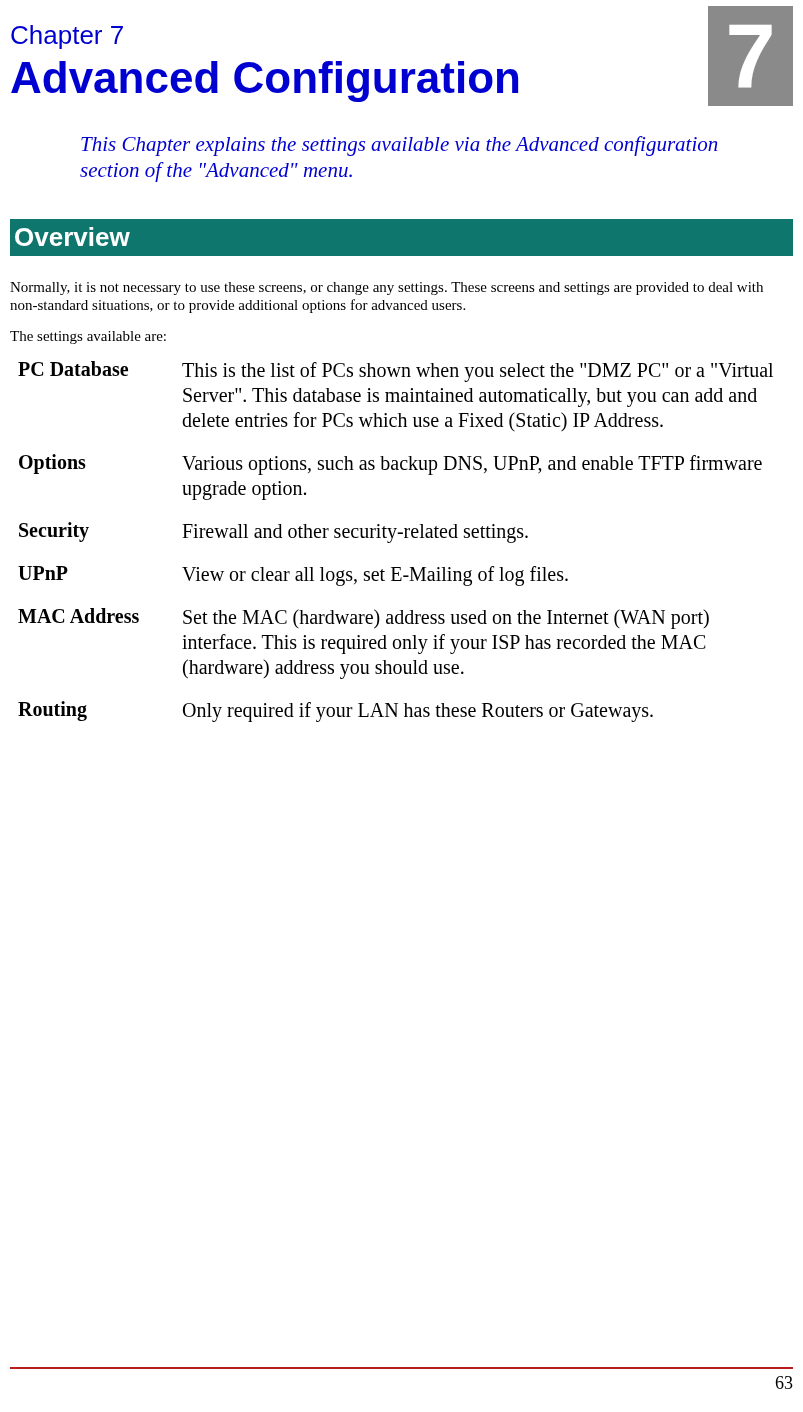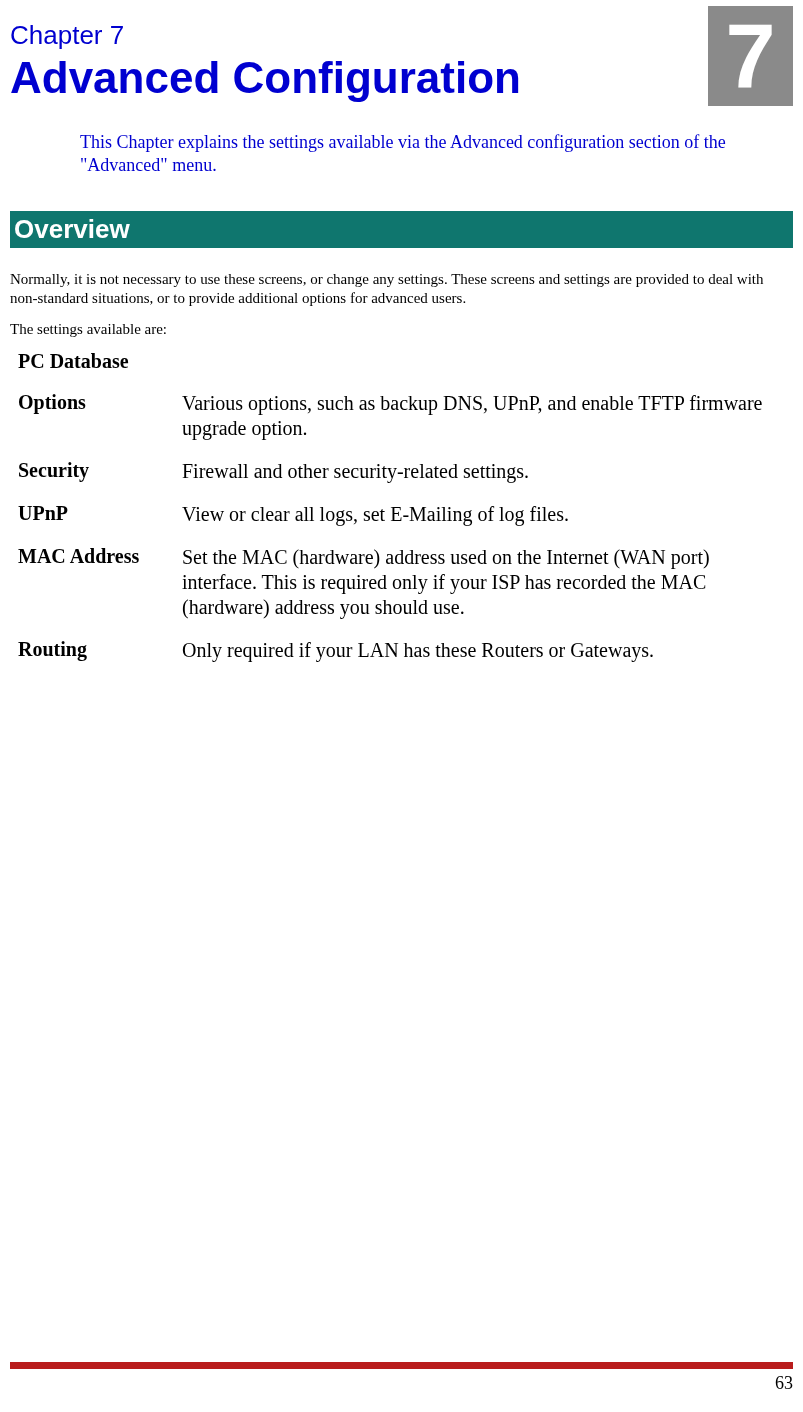--- a/index.html
+++ b/index.html
@@ -42,21 +42,22 @@
     }
     .chapter-number {
       color: white;
       font-family: 'Arial Black', Arial, sans-serif;
       font-size: 90px;
       font-weight: 900;
       line-height: 1;
     }
     .chapter-description {
       color: #0000d0;
-      font-size: 18px;
+      font-style: italic;
+      font-size: 21px;
       margin-left: 70px;
       margin-right: 60px;
       margin-bottom: 35px;
       line-height: 1.25;
     }
     .section-header {
       background: #0f766e;
       color: white;
       font-family: Arial, sans-serif;
       font-size: 26px;
@@ -87,21 +88,21 @@
     .settings-def {
       font-size: 20px;
       line-height: 1.25;
       padding-right: 8px;
     }
     .page-footer {
       position: absolute;
       bottom: 18px;
       right: 18px;
       font-size: 18px;
-      border-top: 7px solid #b91c1c;
+      border-top: 2px solid #b91c1c;
       width: 783px;
       left: 10px;
       text-align: right;
       padding-top: 4px;
     }
   </style>
 </head>
 <body>
 
 <div class="chapter-number-box">
@@ -114,20 +115,21 @@
 <div class="chapter-description">This Chapter explains the settings available via the Advanced configuration section of the "Advanced" menu.</div>
 
 <div class="section-header">Overview</div>
 
 <p class="body-text">Normally, it is not necessary to use these screens, or change any settings. These screens and settings are provided to deal with non-standard situations, or to provide additional options for advanced users.</p>
 <p class="body-text">The settings available are:</p>
 
 <div class="settings-table">
   <div class="settings-row">
     <div class="settings-term">PC Database</div>
+    <div class="settings-def">This is the list of PCs shown when you select the "DMZ PC" or a "Virtual Server". This database is maintained automatically, but you can add and delete entries for PCs which use a Fixed (Static) IP Address.</div>
   </div>
   <div class="settings-row">
     <div class="settings-term">Options</div>
     <div class="settings-def">Various options, such as backup DNS, UPnP, and enable TFTP firmware upgrade option.</div>
   </div>
   <div class="settings-row">
     <div class="settings-term">Security</div>
     <div class="settings-def">Firewall and other security-related settings.</div>
   </div>
   <div class="settings-row">

